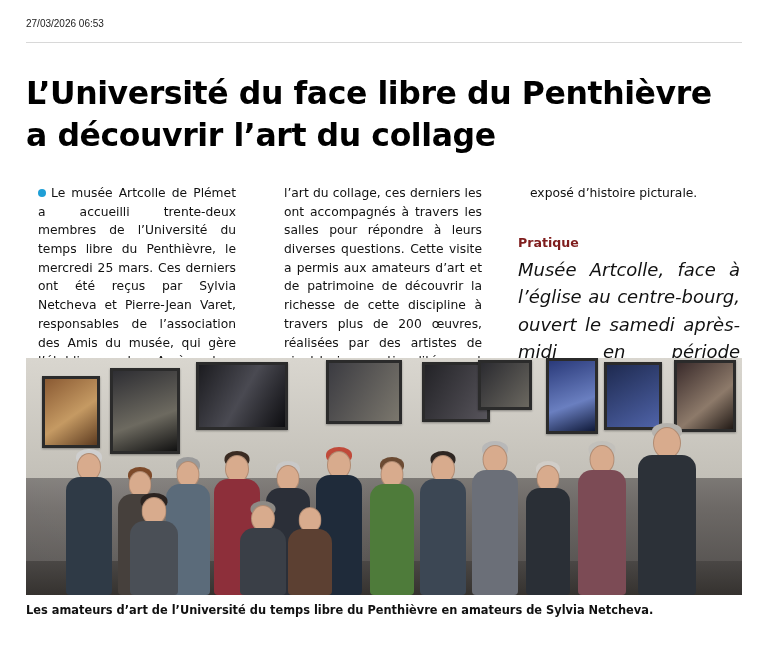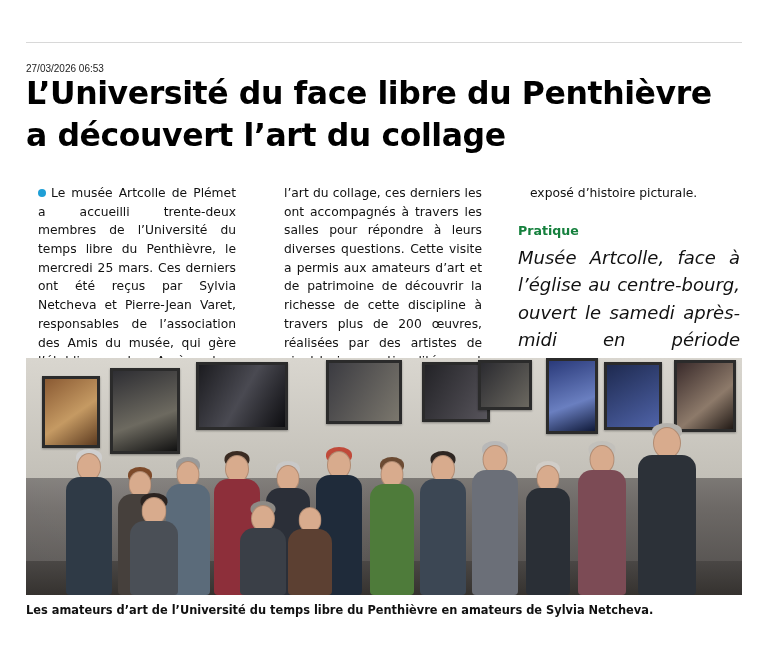--- a/index.html
+++ b/index.html
@@ -25,21 +25,20 @@
   
   .pageheader {
     position: absolute;
     top: 18px;
     left: 0;
     width: 768px;
     height: 14px;
     font-size: 10px;
     color: #222;
     font-family: "Liberation Sans", sans-serif;
-    margin-top: 45px;
   }
   .pageheader .hdr-date {
     position: absolute;
     left: 26px;
     top: 0;
     white-space: nowrap;
   }
   .pageheader .hdr-pub {
     position: absolute;
     left: 0;
@@ -99,22 +98,22 @@
     border-radius: 50%;
     background: #1f9fd6;
     margin-right: 5px;
     position: relative;
     top: 0px;
   }
   .sub-head {
     font-family: "DejaVu Sans", sans-serif;
     font-weight: bold;
     font-size: 12.6px;
-    margin: 18px 0 4px 0;
-    color: #15803d;
+    margin: 30px 0 4px 0;
+    color: #7f1d1d;
   }
   .italic-block {
     font-family: "DejaVu Sans", sans-serif;
     font-style: italic;
     font-size: 18px;
     line-height: 1.52;
     text-align: justify;
     color: #111;
   }
   
@@ -199,21 +198,21 @@
 
 <div class="page">
 
   <div class="pageheader">
     <span class="hdr-date">27/03/2026 06:53</span>
   </div>
   <div class="hdr-rule"></div>
 
   <h1 class="headline">
     <span class="l1">L’Université du face libre du Penthièvre</span>
-    <span class="l2">a découvert l’art du collage</span>
+    <span class="l2">a découvrir l’art du collage</span>
   </h1>
 
   <div class="columns">
 
     <div class="col">
       <p><span class="bullet"></span><span>Le musée Artcolle de Plémet a accueilli trente-deux membres de l’Université du temps libre du Penthièvre, le mercredi 25 mars. Ces derniers ont été reçus par Sylvia Netcheva et Pierre-Jean Varet, responsables de l’association des Amis du musée, qui gère l’établissement. Après leur avoir exposé l’origine de</span></p>
     </div>
 
     <div class="col">
       <p>l’art du collage, ces derniers les ont accompagnés à travers les salles pour répondre à leurs diverses questions. Cette visite a permis aux amateurs d’art et de patrimoine de découvrir la richesse de cette discipline à travers plus de 200 œuvres, réalisées par des artistes de vingt-trois nationalités et couvrant deux</p>

